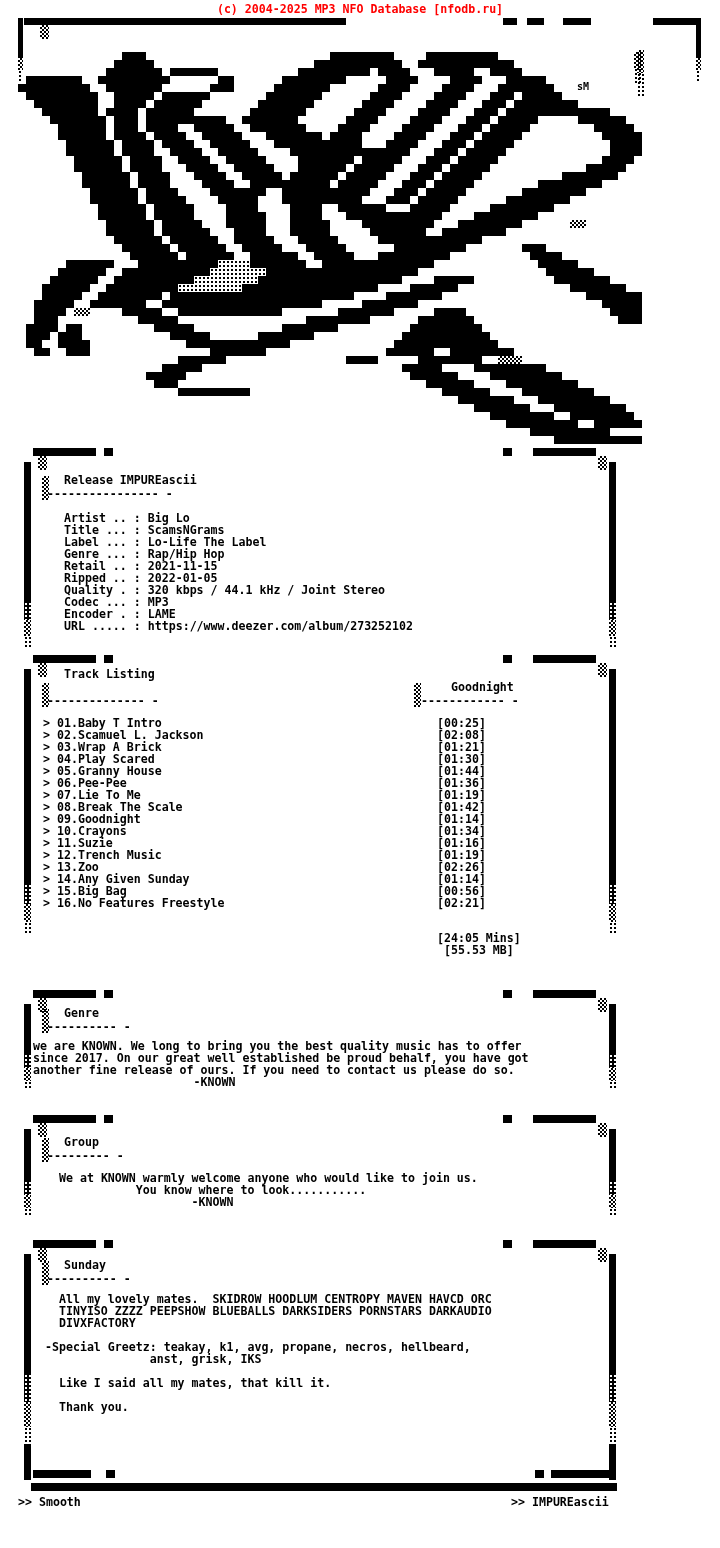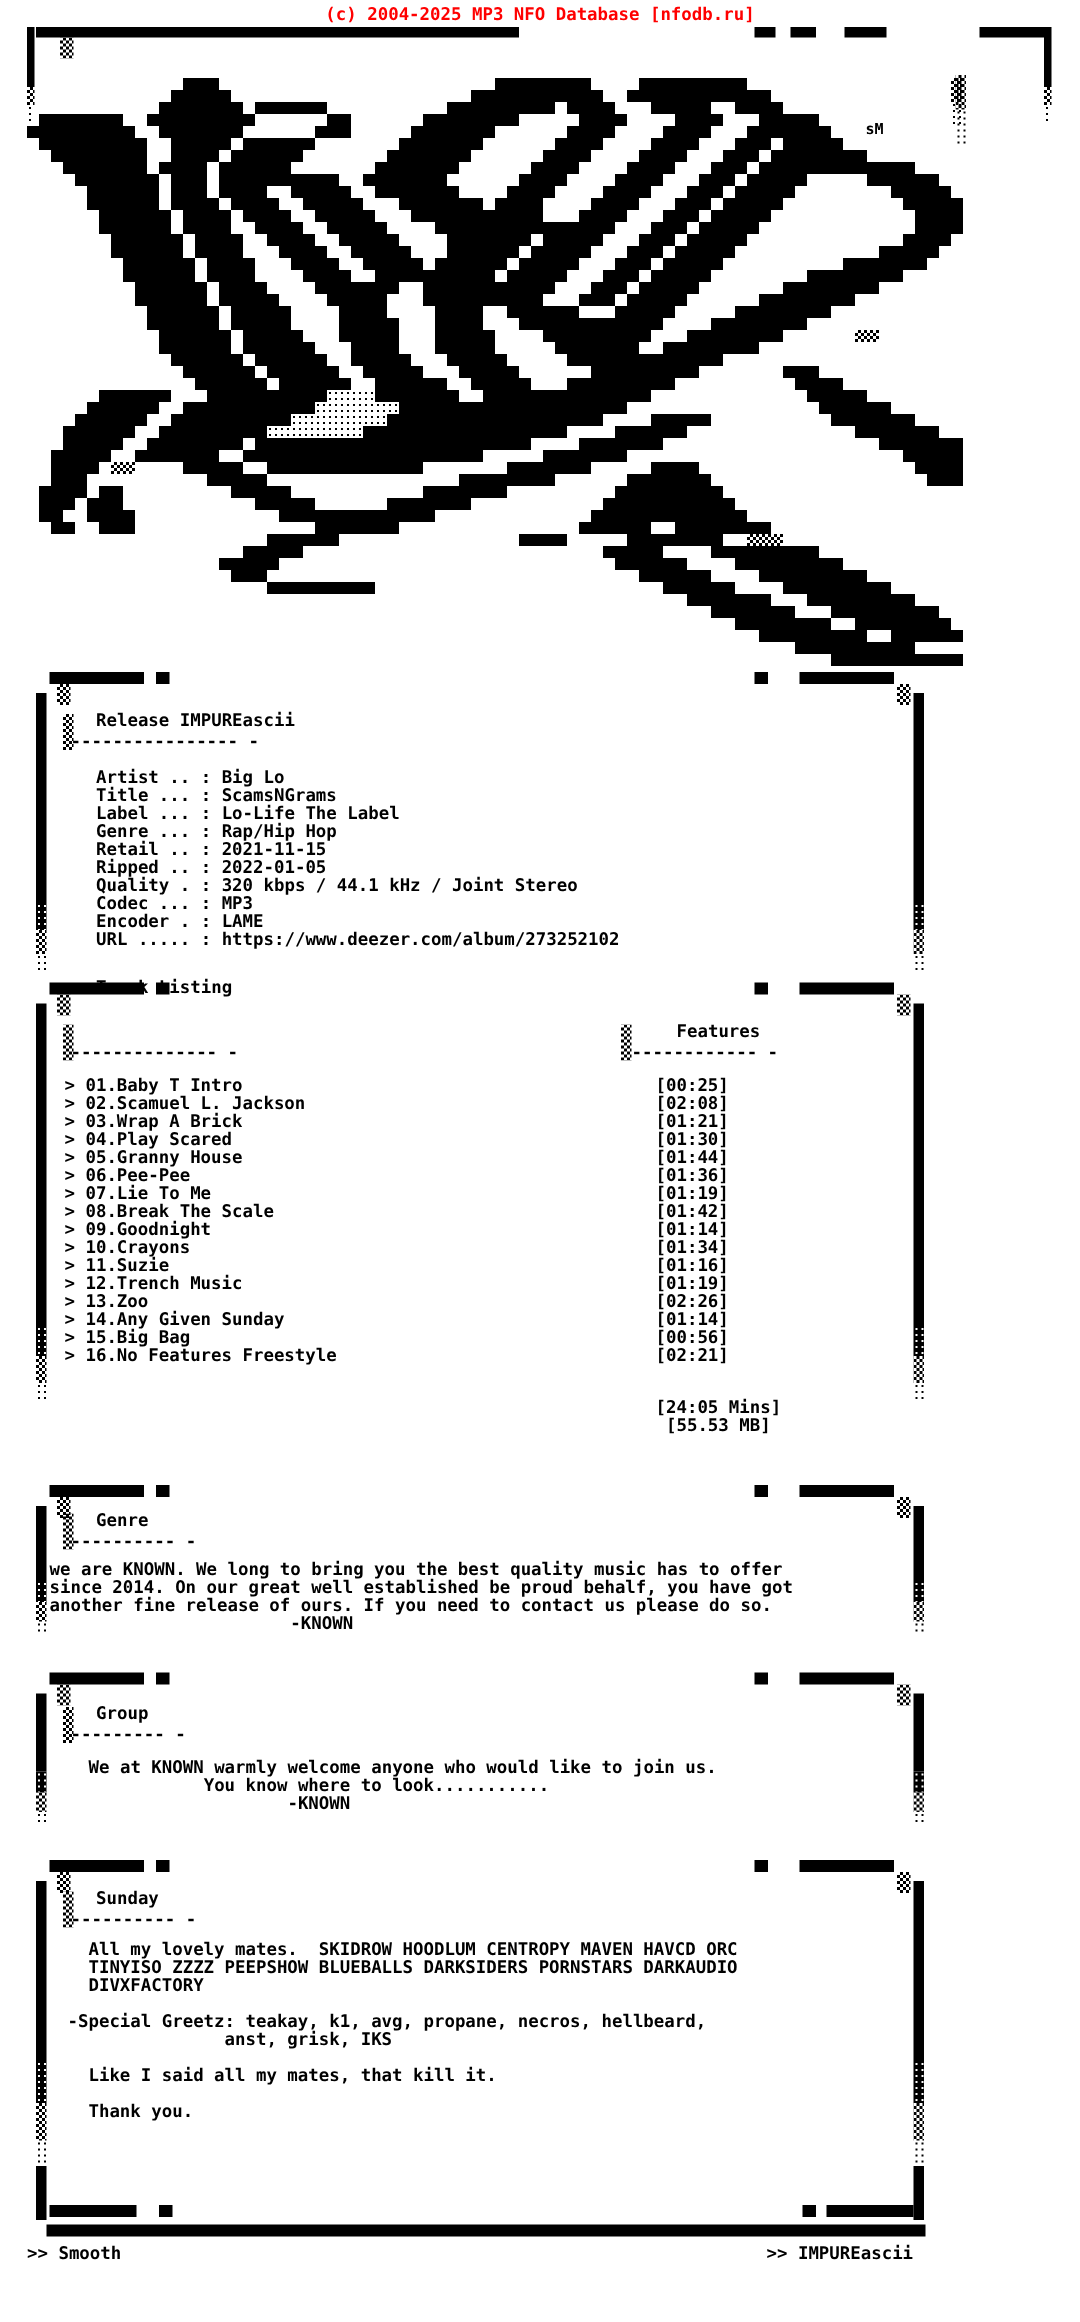--- a/index.html
+++ b/index.html
@@ -414,24 +414,24 @@
 Genre ... : Rap/Hip Hop
 Retail .. : 2021-11-15
 Ripped .. : 2022-01-05
 Quality . : 320 kbps / 44.1 kHz / Joint Stereo
 Codec ... : MP3
 Encoder . : LAME
 URL ..... : https://www.deezer.com/album/273252102</pre>
 </div>
 
 <div>
-  <div class="abs" style="left:64px;top:652px;">Track Listing</div>
+  <div class="abs" style="left:64px;top:668px;">Track Listing</div>
   <div class="abs" style="left:47px;top:695px;">-------------- -</div>
   <div class="abs d2" style="left:42px;top:683px;width:7px;height:24px;"></div>
-  <div class="abs" style="left:451px;top:681px;">Features</div>
+  <div class="abs" style="left:451px;top:681px;">Goodnight</div>
   <div class="abs" style="left:421px;top:695px;">------------ -</div>
   <div class="abs d2" style="left:414px;top:683px;width:7px;height:24px;"></div>
   <pre class="abs" id="track-names" style="left:43px;top:717px;">&gt; 01.Baby T Intro
 &gt; 02.Scamuel L. Jackson
 &gt; 03.Wrap A Brick
 &gt; 04.Play Scared
 &gt; 05.Granny House
 &gt; 06.Pee-Pee
 &gt; 07.Lie To Me
 &gt; 08.Break The Scale
@@ -461,21 +461,21 @@
 [02:21]</pre>
   <pre class="abs" style="left:437px;top:932px;">[24:05 Mins]
  [55.53 MB]</pre>
 </div>
 
 <div>
   <div class="abs" style="left:64px;top:1007px;">Genre</div>
   <div class="abs" style="left:47px;top:1021px;">---------- -</div>
   <div class="abs d2" style="left:42px;top:1009px;width:7px;height:24px;"></div>
   <pre class="abs" style="left:33px;top:1040px;">we are KNOWN. We long to bring you the best quality music has to offer
-since 2014. On our great well established be proud behalf, you have got
+since 2017. On our great well established be proud behalf, you have got
 another fine release of ours. If you need to contact us please do so.
                        -KNOWN</pre>
 </div>
 
 <div>
   <div class="abs" style="left:64px;top:1136px;">Group</div>
   <div class="abs" style="left:47px;top:1150px;">--------- -</div>
   <div class="abs d2" style="left:42px;top:1138px;width:7px;height:24px;"></div>
   <pre class="abs" style="left:59px;top:1172px;">We at KNOWN warmly welcome anyone who would like to join us.
            You know where to look...........

